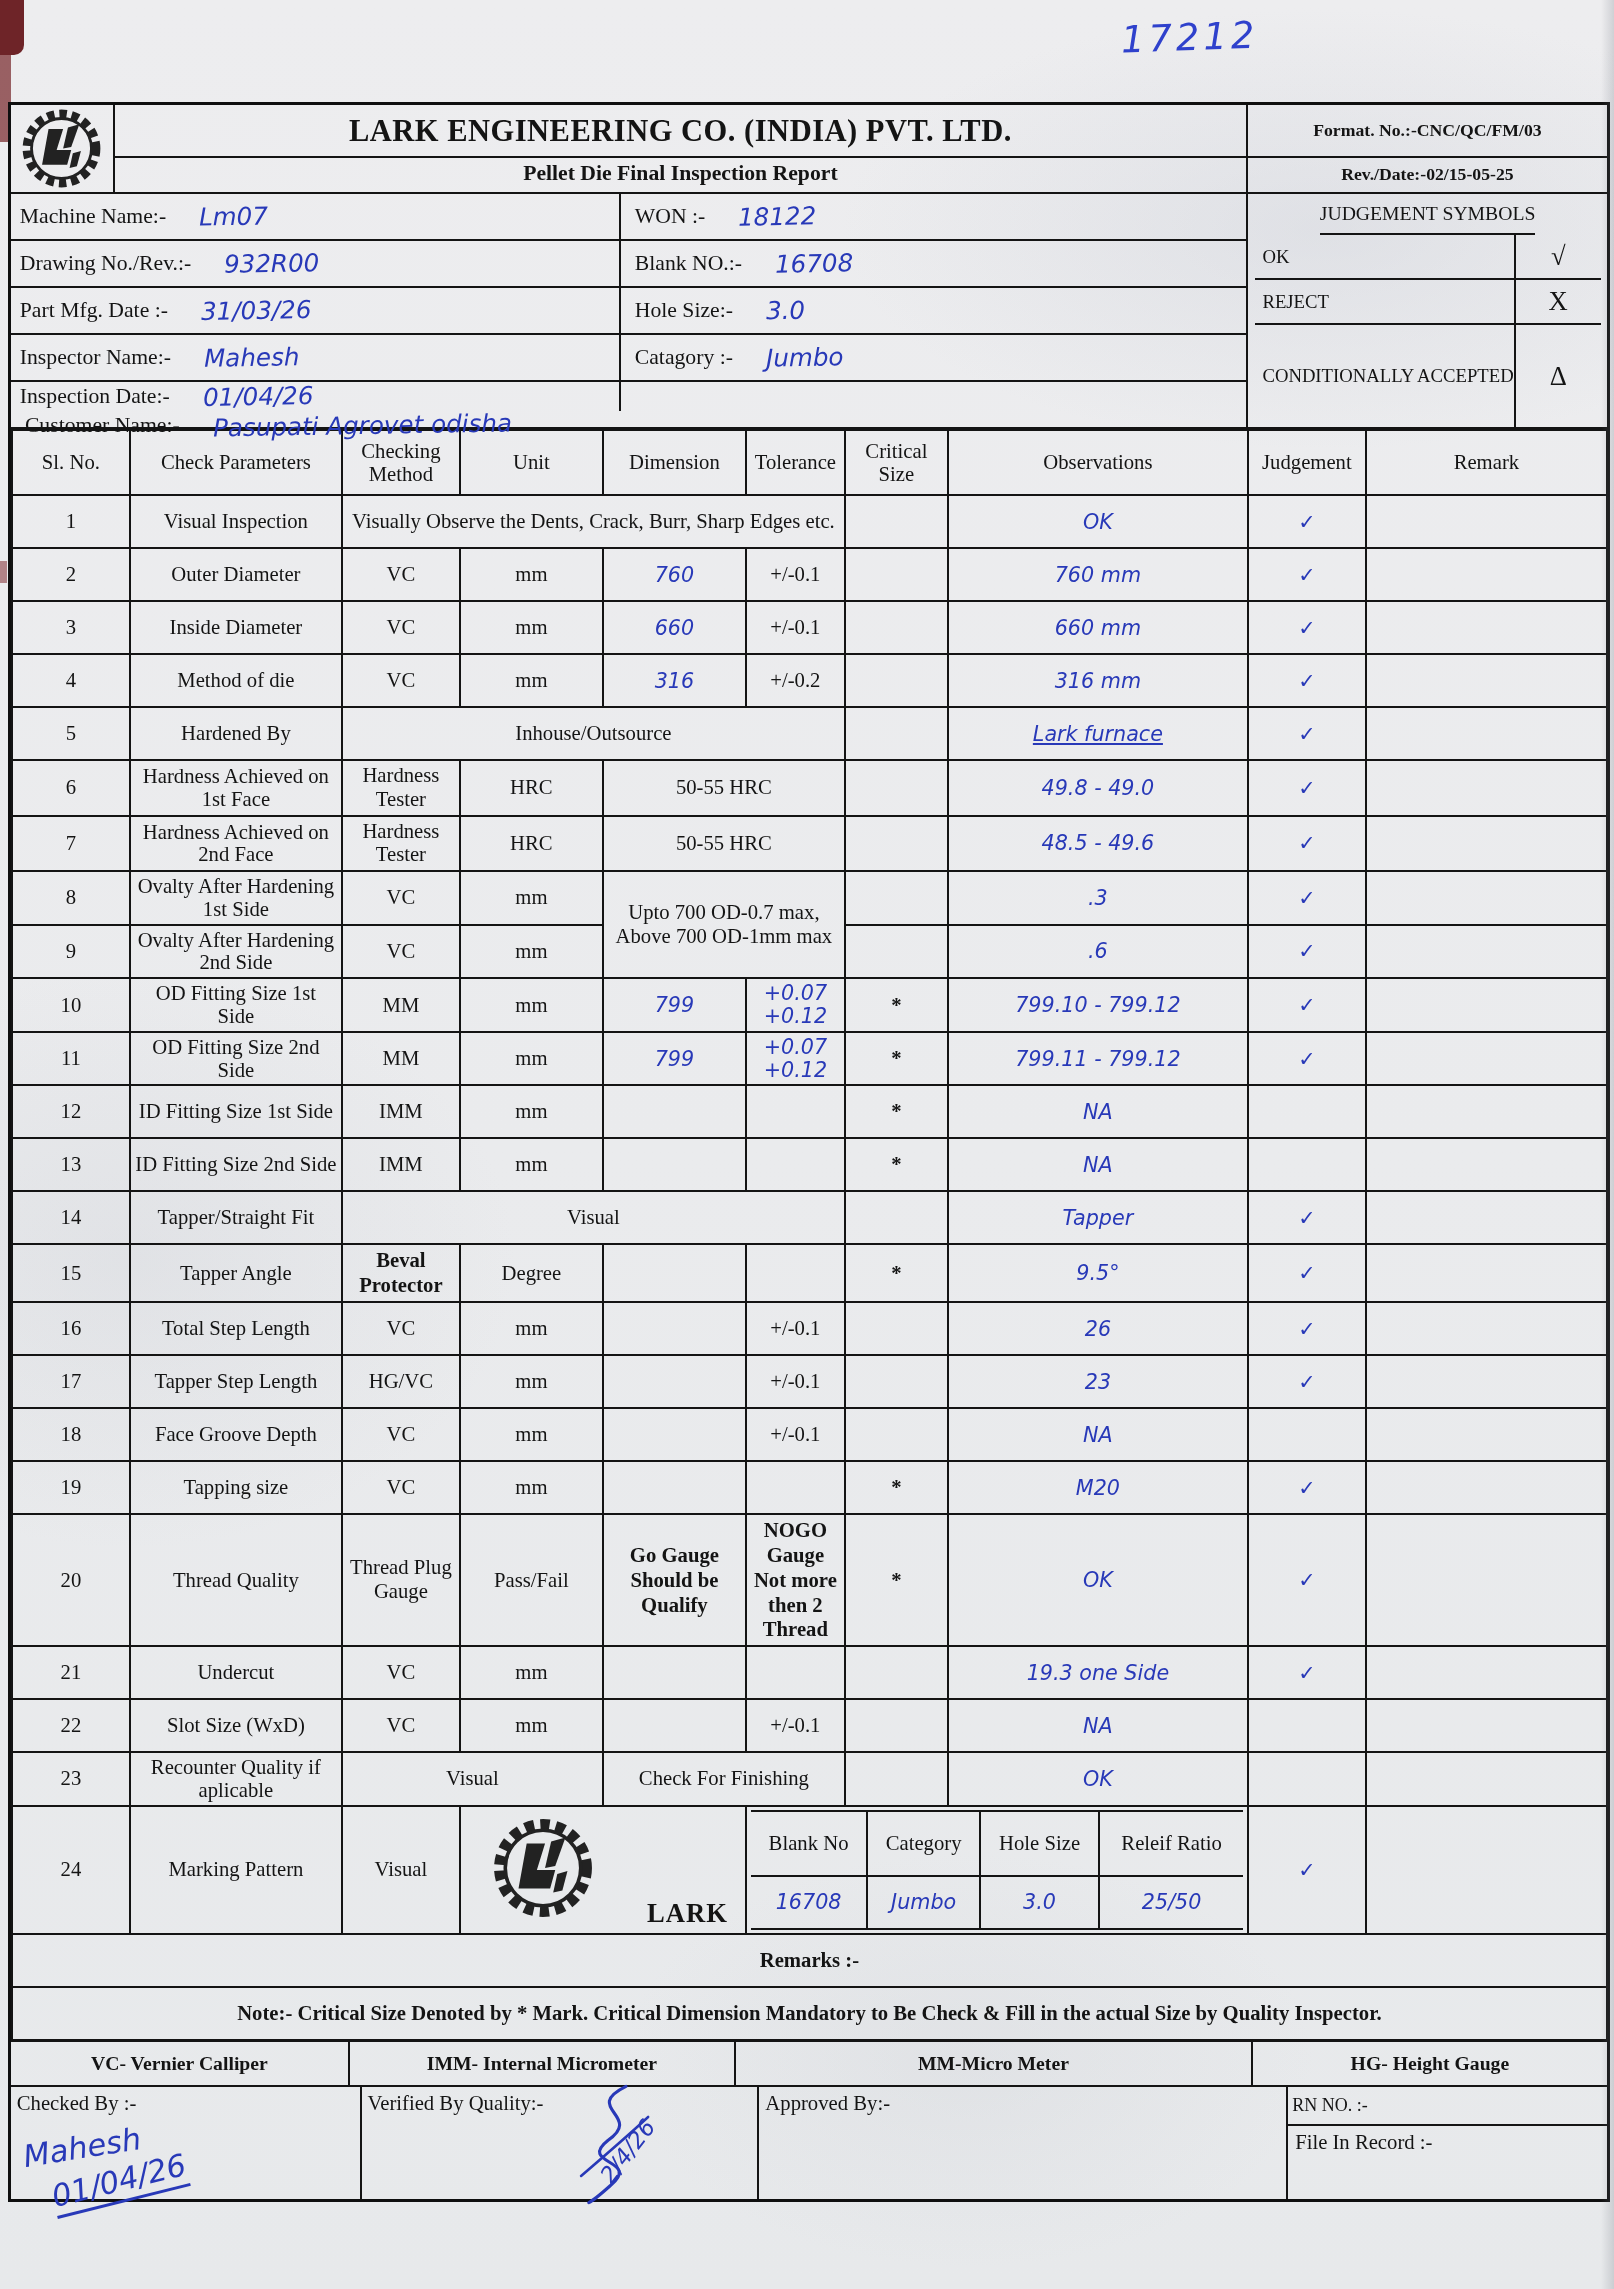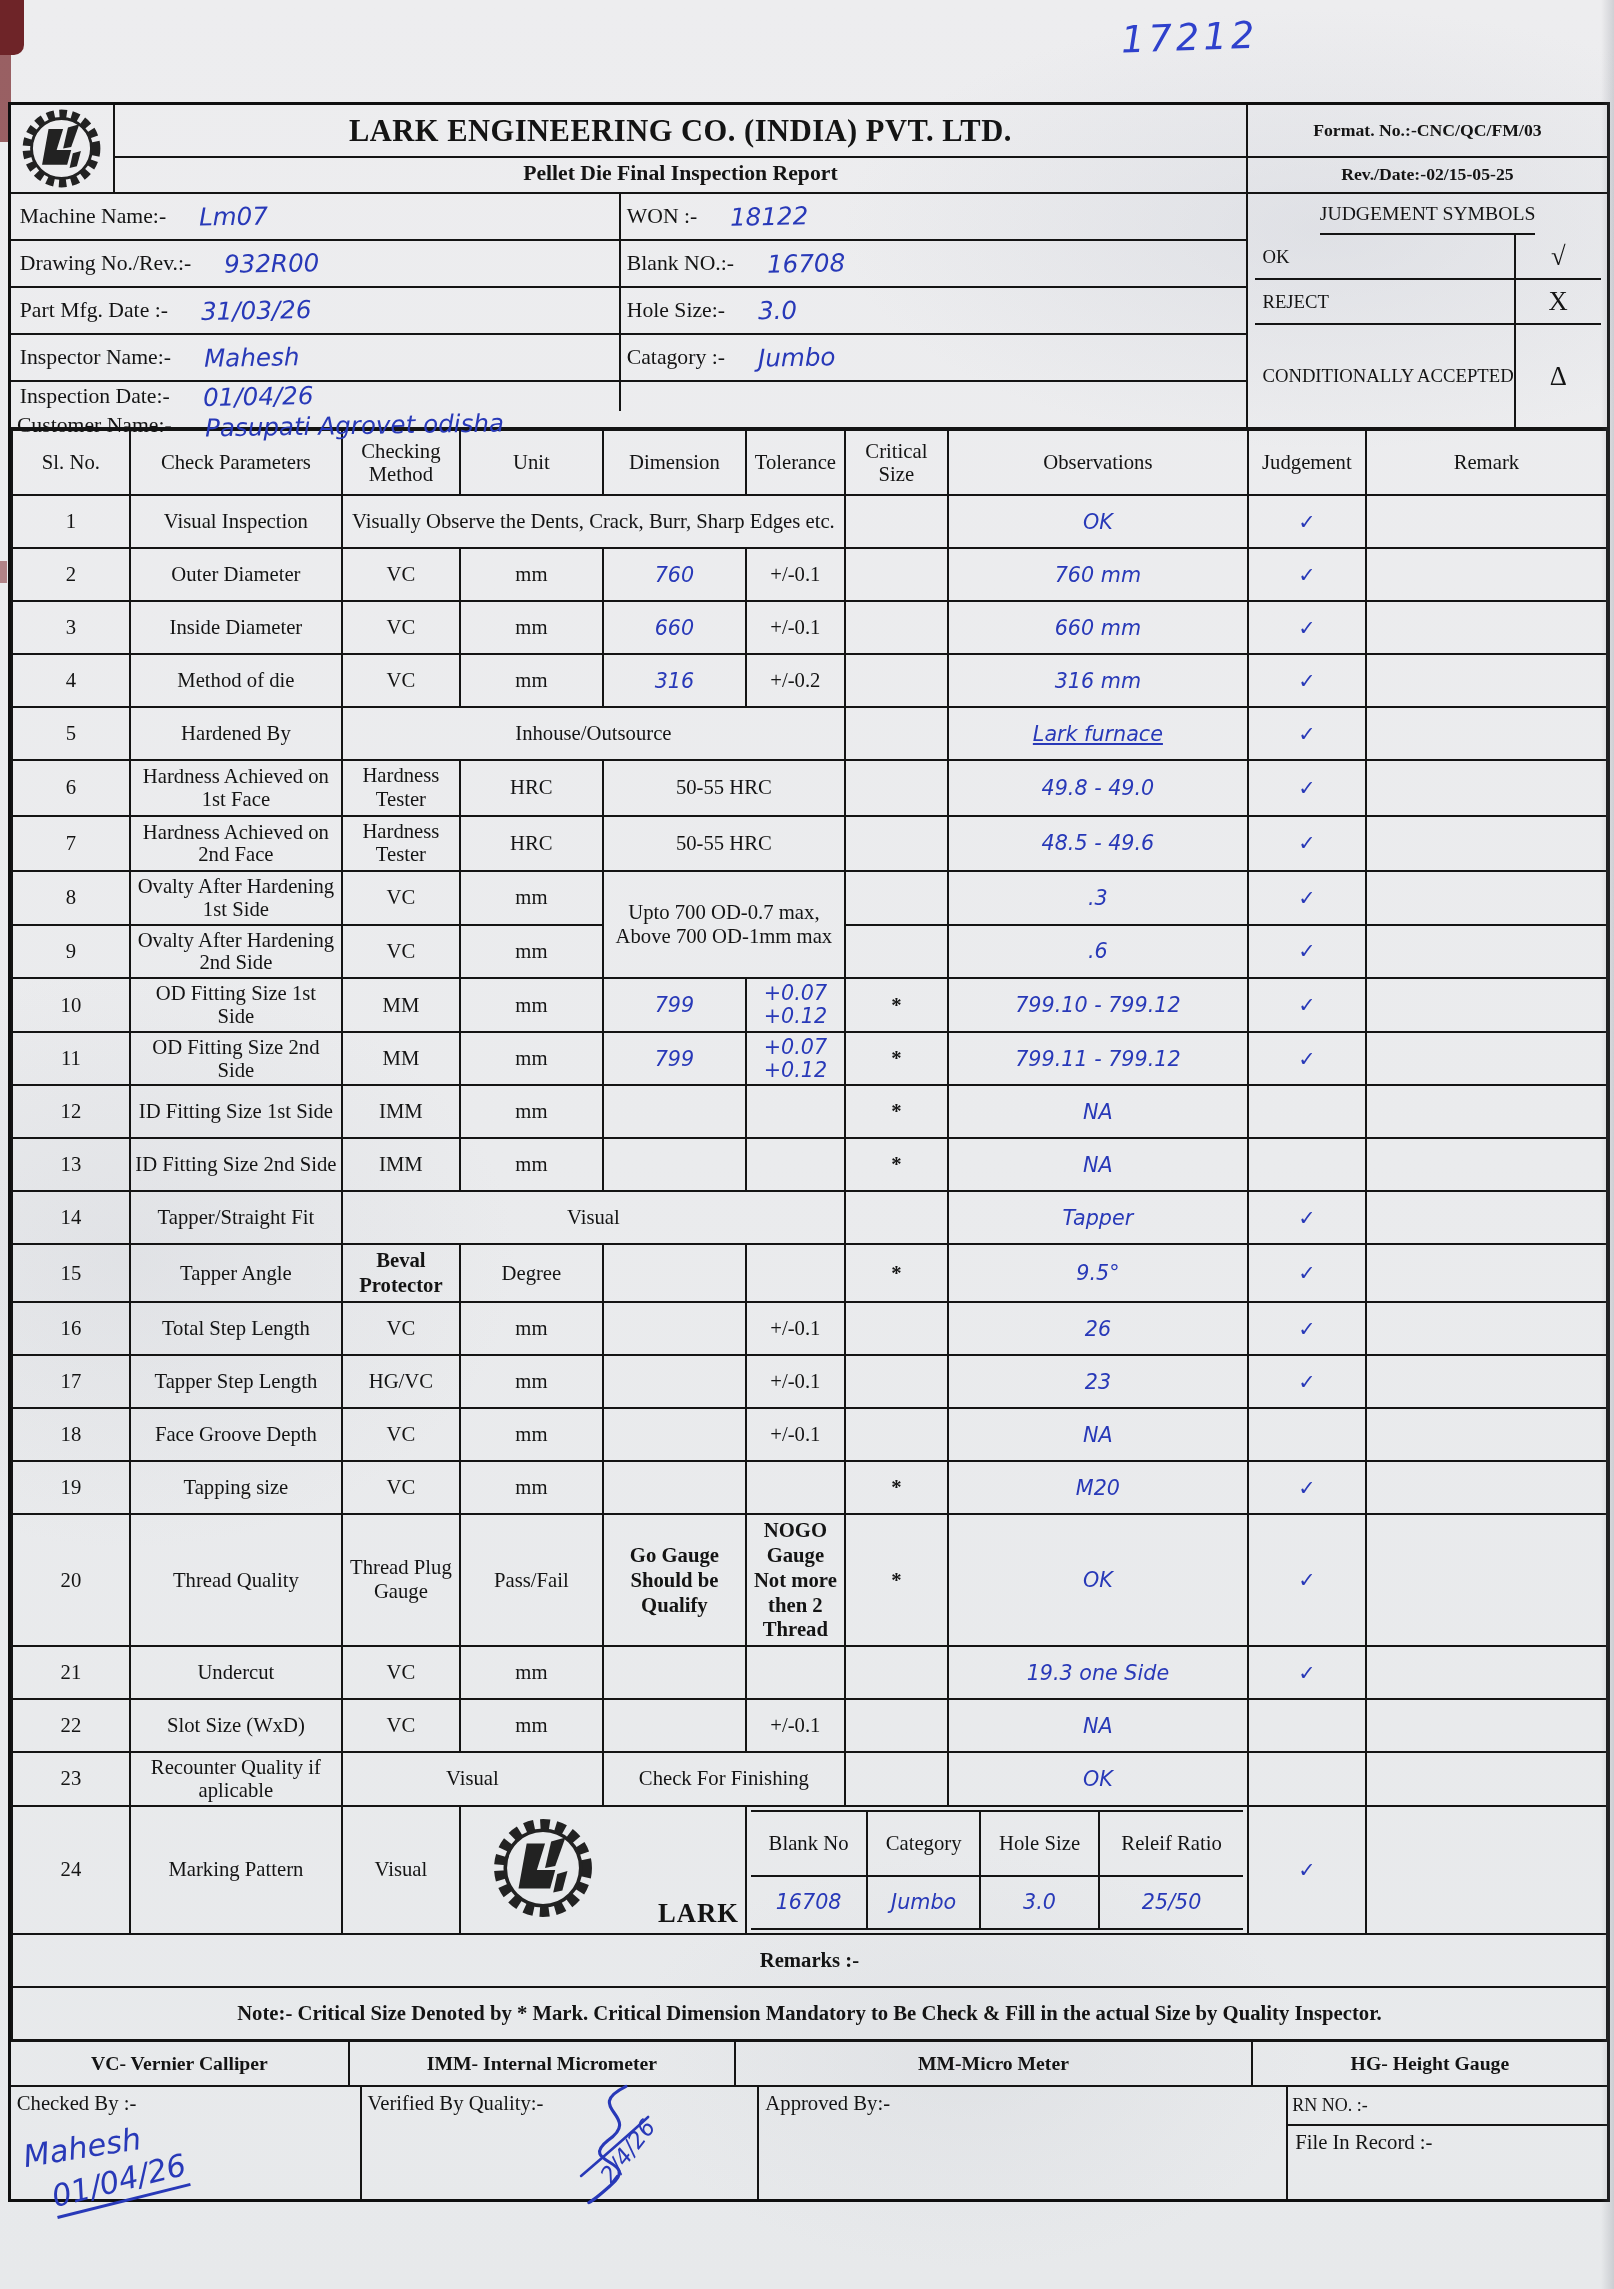--- a/index.html
+++ b/index.html
@@ -34,21 +34,21 @@
   .hdr-rev{grid-column:3;grid-row:2;font-size:17.7px;font-weight:bold;display:flex;align-items:center;justify-content:center;}
   .hdr-bottom{border-bottom:2px solid #141414;}
 
   
   .mid{display:flex;border-bottom:2px solid #141414;}
   .info-left{width:1237px;}
   .irow{display:flex;border-bottom:2px solid #141414;height:45px;}
   .irow:last-child{border-bottom:none;flex-direction:column;}
   .icell{display:flex;align-items:center;font-size:21.7px;}
   .ileft{width:599px;border-right:2px solid #141414;padding-left:8.9px;}
-  .imid{flex:1;padding-left:6px;}
+  .imid{flex:1;padding-left:14px;}
   .ival{margin-left:33px;font-size:24.6px;font-weight:500;transform:rotate(-1deg);}
   .info-right{width:359px;border-left:2px solid #141414;display:flex;flex-direction:column;align-items:center;}
   .js-title{height:39px;border-bottom:2px solid #141414;display:flex;align-items:center;justify-content:center;font-size:19.7px;}
   .jrow{display:flex;height:43px;border-bottom:2px solid #141414;}
   .jrow:last-child{border-bottom:none;flex:1;}
   .jlabel{flex:1;border-right:2px solid #141414;display:flex;align-items:center;padding-left:7.9px;font-size:18.7px;line-height:1.05;}
   .jsym{width:85px;display:flex;align-items:center;justify-content:center;font-size:26.6px;}
 
   
   table.main{width:100%;border-collapse:collapse;table-layout:fixed;}
@@ -59,21 +59,21 @@
   td.hw,.hw{color:#2839b8;font-family:"DejaVu Sans",sans-serif;font-style:italic;font-size:22.7px;font-weight:500;}
   td.tick{color:#2839b8;font-family:"DejaVu Sans",sans-serif;font-style:italic;font-size:25.6px;font-weight:bold;}
   td.b{font-weight:normal;}
   td.ast{font-size:25.6px;font-weight:bold;}
   td.u{text-decoration:underline;}
   td.sm{font-size:17.7px;line-height:1.15;}
   td.bsm{font-weight:bold;font-size:15.8px;line-height:1.2;}
   td.hwsm{color:#2839b8;font-family:"DejaVu Sans",sans-serif;font-style:italic;font-size:18.7px;font-weight:500;line-height:1.1;}
 
   .logo-cell{position:relative;padding:2px;}
-  .lark-word{position:absolute;right:6px;bottom:3.9px;font-size:26.6px;font-weight:bold;letter-spacing:1px;color:#141414;
+  .lark-word{position:absolute;right:17px;bottom:3.9px;font-size:26.6px;font-weight:bold;letter-spacing:1px;color:#141414;
     font-family:"Liberation Serif",serif;font-style:normal;}
   .subcell{padding:0;height:116px;}
   .subtbl{border-collapse:collapse;width:100%;height:100%;}
   .subtbl th{border:2px solid #141414;border-top:none;font-weight:normal;font-size:19.7px;height:41px;}
   .subtbl td{border:2px solid #141414;border-bottom:none;font-size:23.6px;}
   .subtbl th:first-child,.subtbl td:first-child{border-left:none;}
   .subtbl th:last-child,.subtbl td:last-child{border-right:none;}
 
   td.remarks-cell{text-align:left;font-weight:bold;font-size:21.7px;height:55px;vertical-align:top;padding-top:5.9px;}
   td.note-cell{text-align:left;font-weight:bold;font-size:19.7px;height:61px;}

